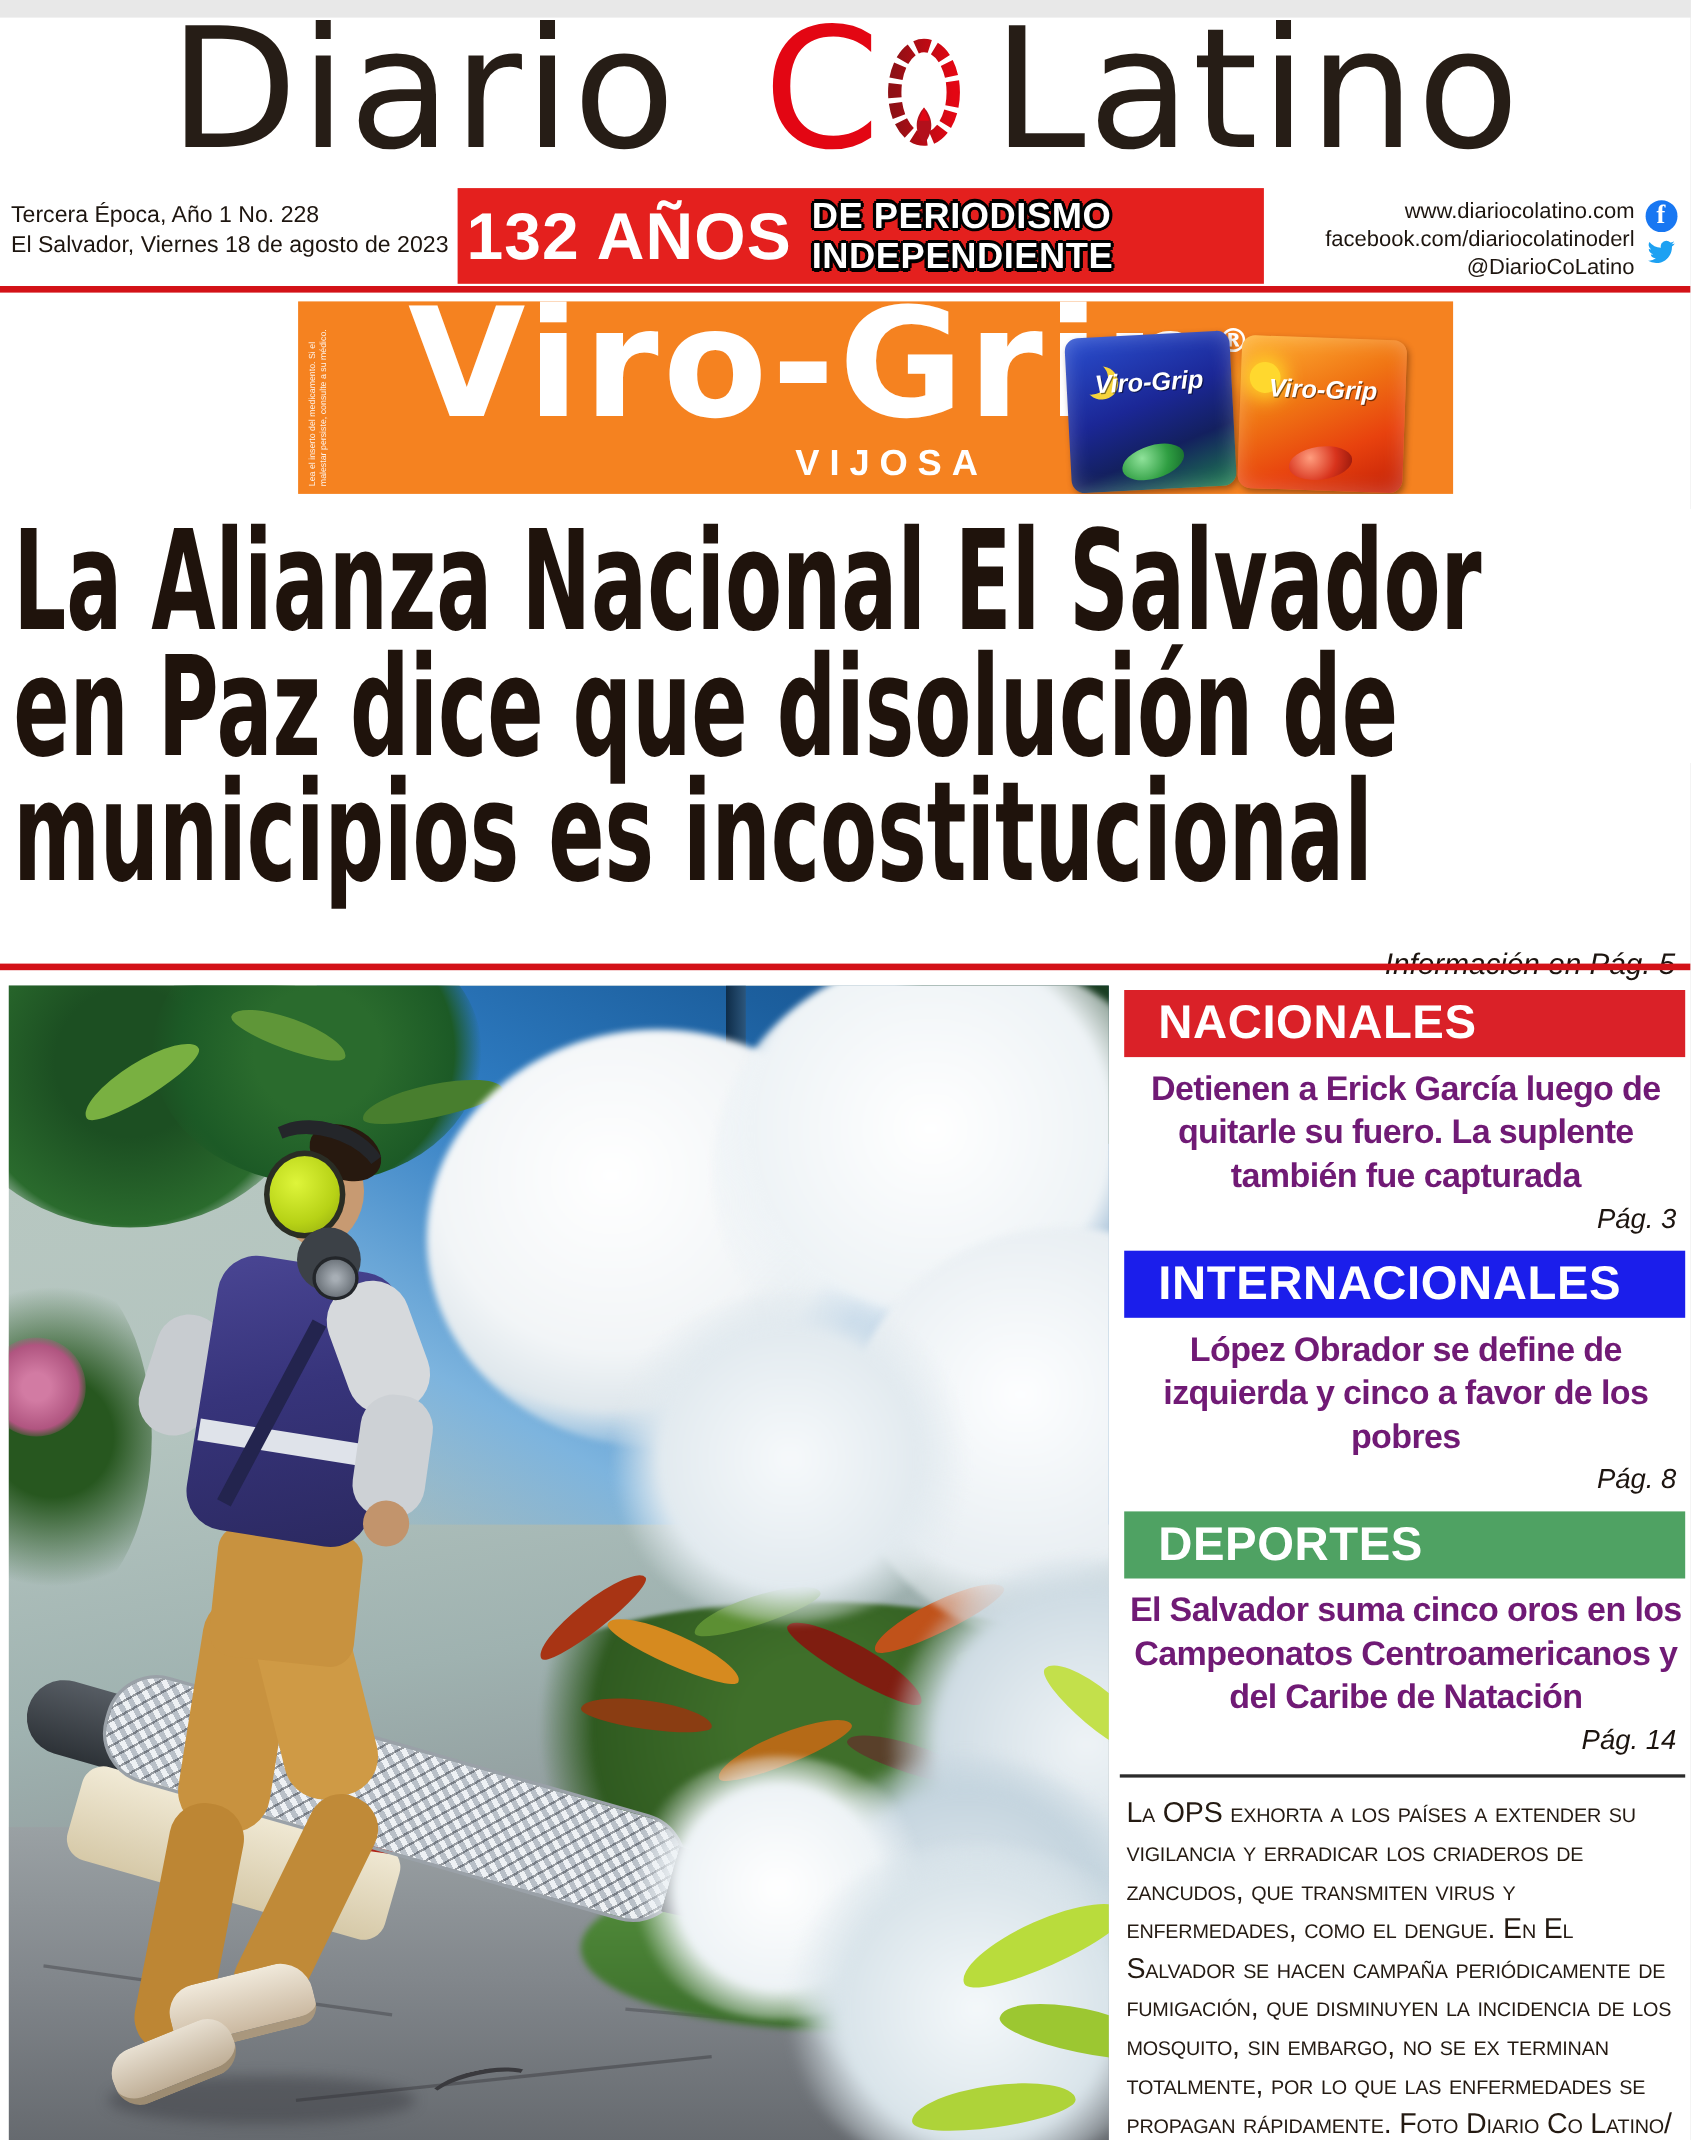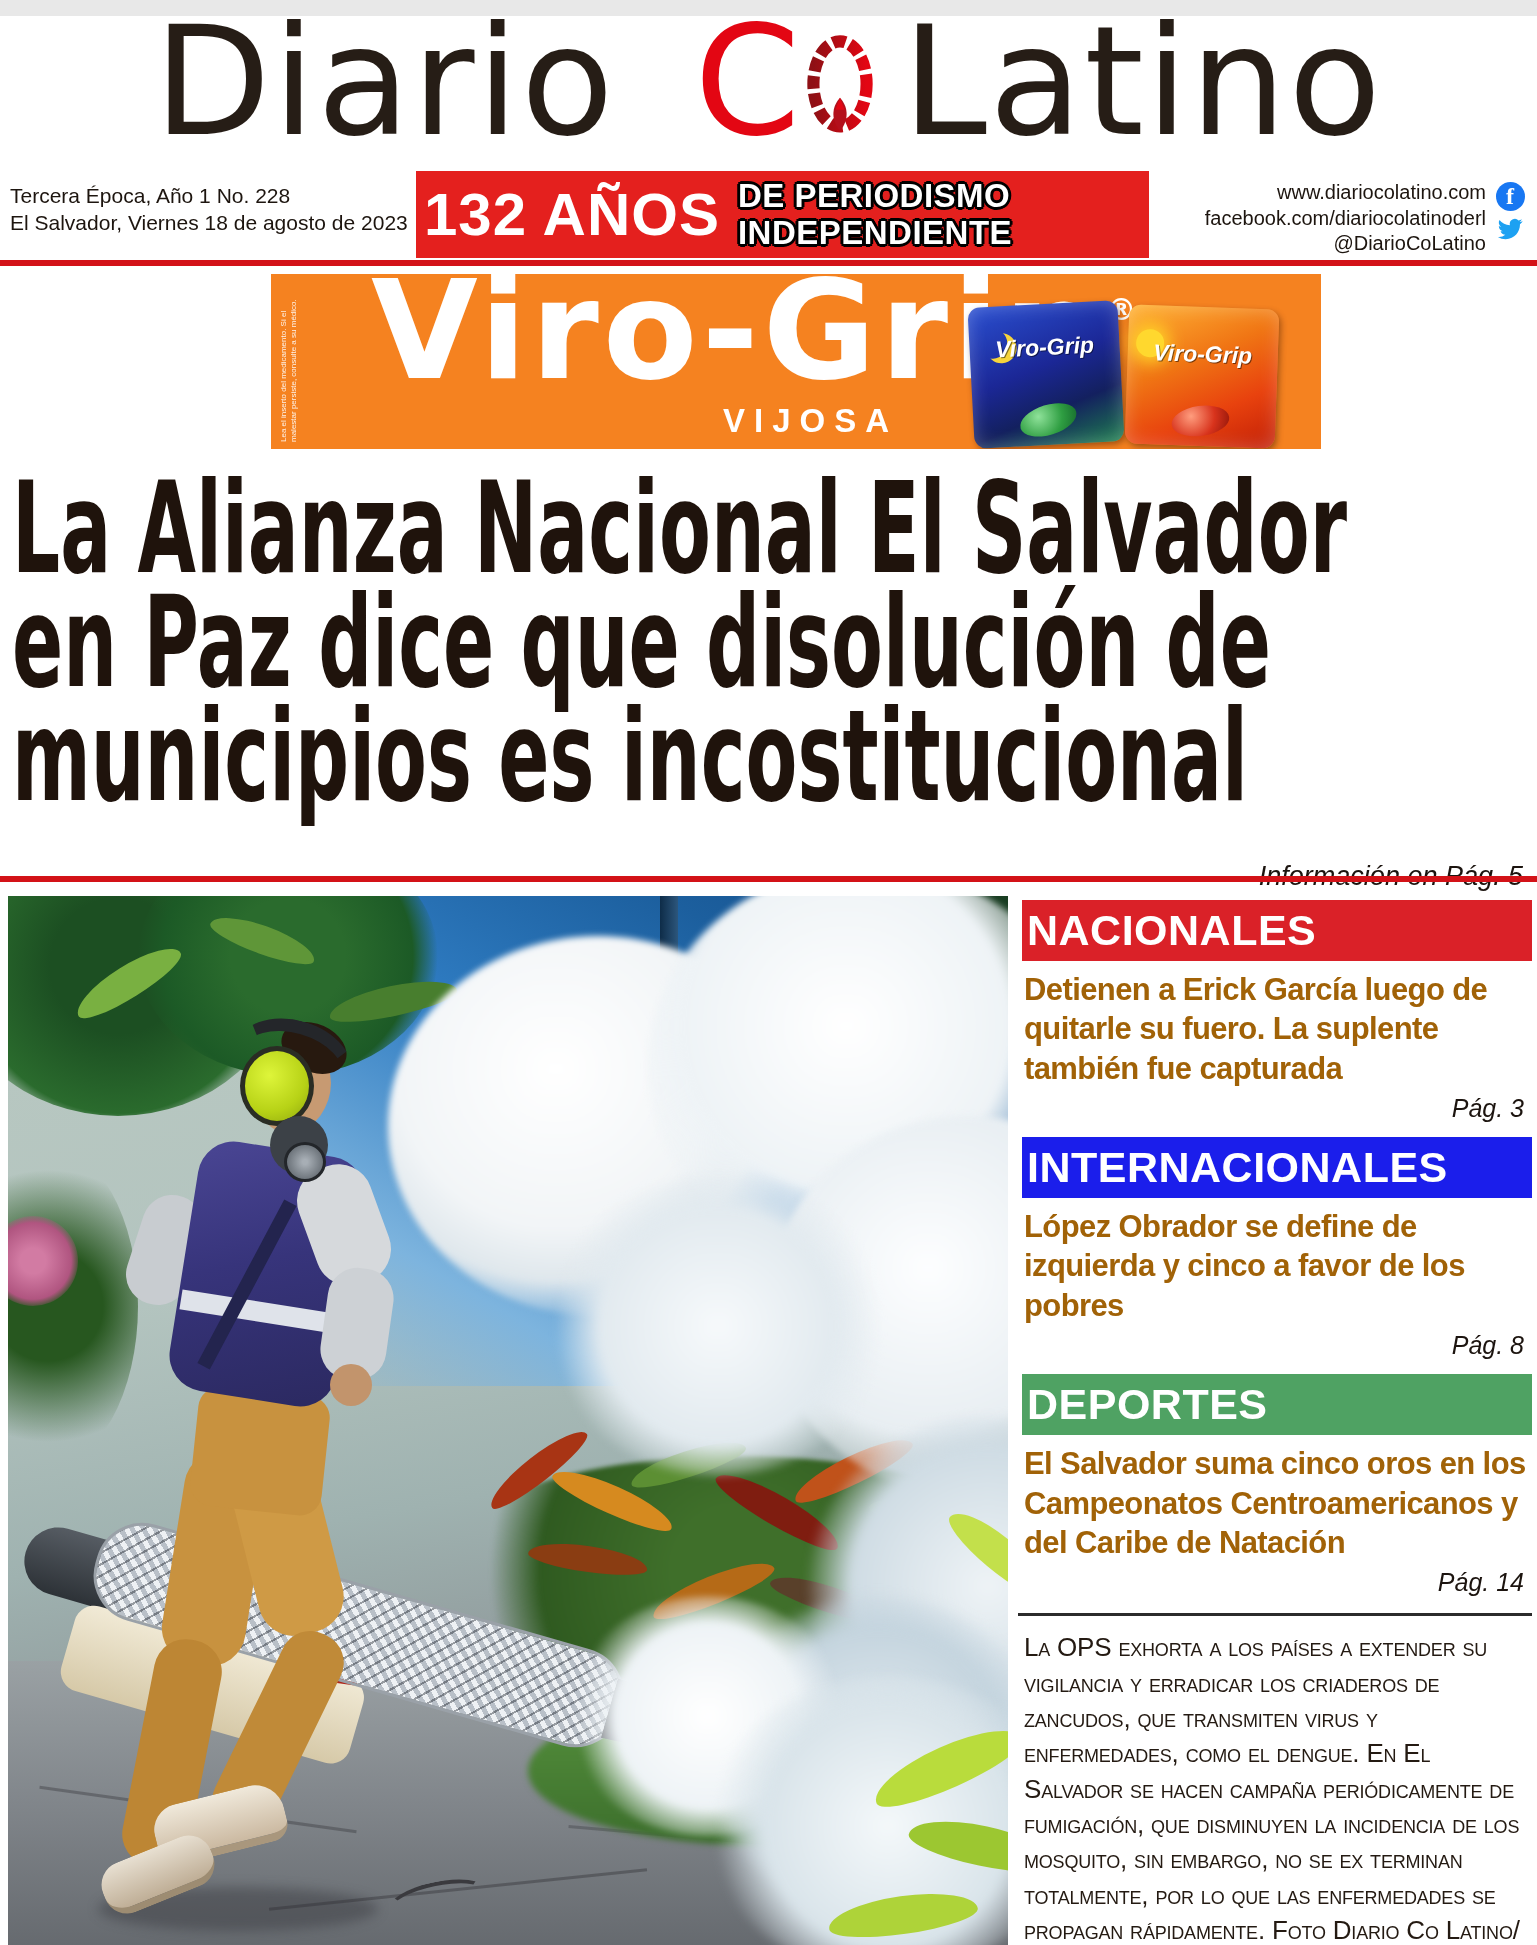--- a/index.html
+++ b/index.html
@@ -55,23 +55,23 @@
   .inforef{position:absolute;right:14px;top:845px;font-size:27px;font-style:italic;font-weight:500;color:#1c140f;}
 
   
   .photo{position:absolute;left:8px;top:880px;width:1000px;height:1065px;overflow:hidden;
          background:linear-gradient(170deg,#bac9c2 0%,#b3c4bf 35%,#9fb2b0 55%,#8a9194 75%,#75797e 100%);}
   .blob{position:absolute;border-radius:50%;}
   .leaf{position:absolute;border-radius:50% 50% 50% 50%/60% 60% 40% 40%;}
 
   
   .rail{position:absolute;left:1022px;top:884px;width:510px;}
-  .band{height:61px;display:flex;align-items:center;padding-left:5px;margin-bottom:9px;}
+  .band{height:61px;display:flex;align-items:center;padding-left:31px;margin-bottom:9px;}
   .band span{color:#fff;font-weight:bold;font-size:43px;letter-spacing:.5px;}
-  .teaser{margin:2px 0 0 2px;font-size:31px;font-weight:bold;line-height:1.27;letter-spacing:-.6px;color:#a16207;}
+  .teaser{margin:2px 0 0 2px;font-size:31px;font-weight:bold;line-height:1.27;letter-spacing:-.6px;color:#701a75;text-align:center;}
   .pref{text-align:right;font-size:25px;font-style:italic;margin:6px 8px 14px 0;color:#1c140f;}
   .rail hr{border:none;border-top:3px solid #2b2b2b;margin:16px 0 14px -4px;}
   .caption{margin:0 0 0 2px;font-size:26px;line-height:1.36;font-variant:small-caps;color:#241a12;letter-spacing:-.2px;}
 </style>
 </head>
 <body>
 
 <div class="page">
 
   <div class="masthead">

